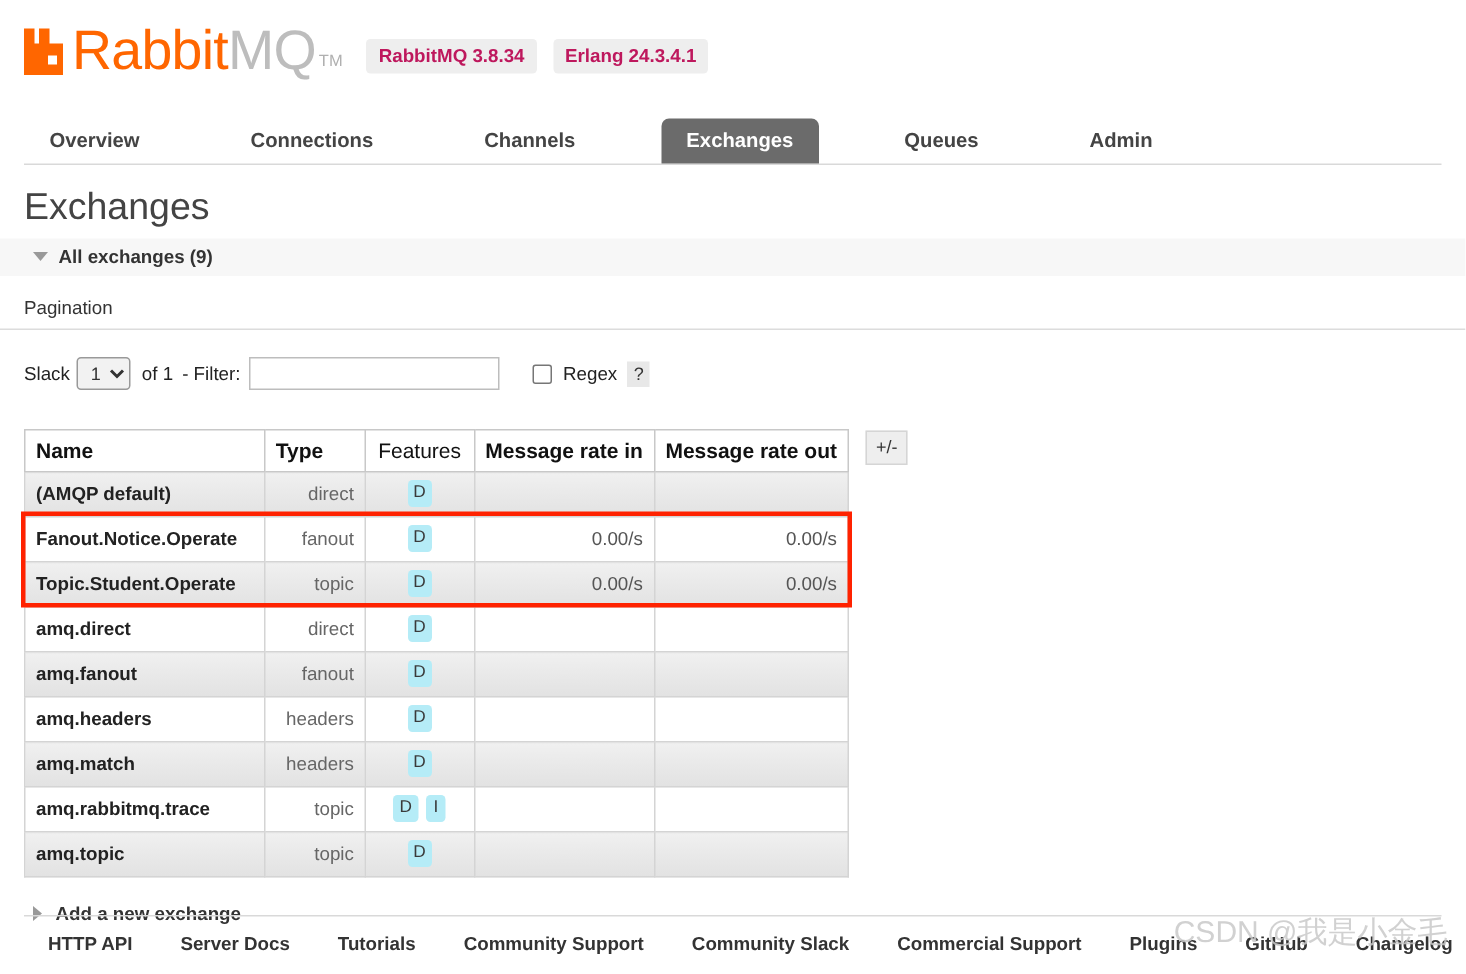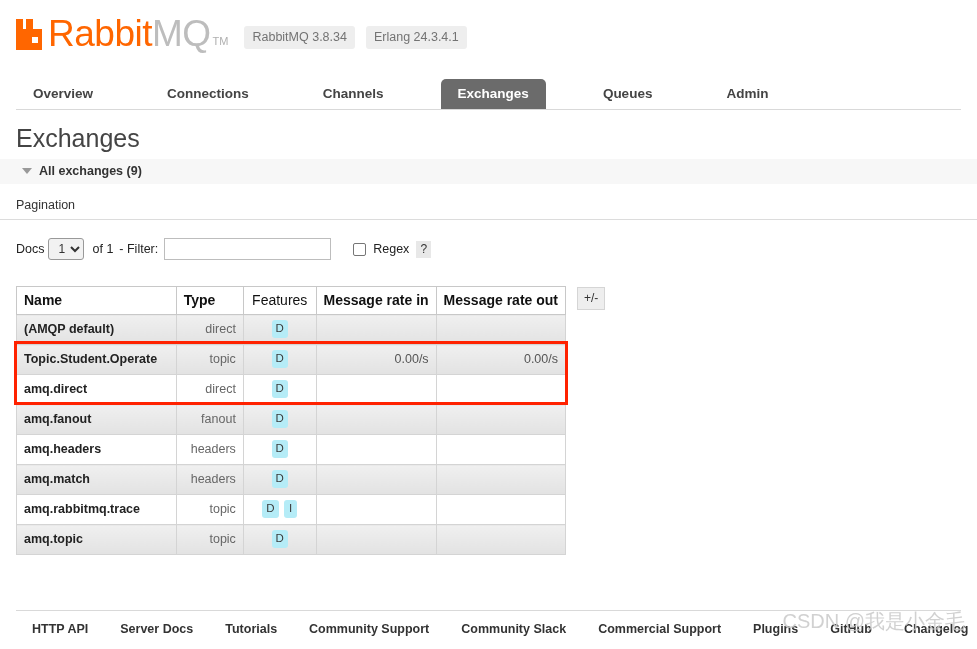--- a/index.html
+++ b/index.html
@@ -80,26 +80,27 @@
     padding-left: 2px;
   }
   .version-badges {
     display: flex;
     align-items: center;
     margin-left: 16px;
     padding-top: 6px;
   }
   .vbadge {
     background: #eeeeee;
-    color: #737373;
+    color: #be185d;
     font-size: 12.5px;
     padding: 4px 8px 5px;
     border-radius: 3px;
     margin-right: 11px;
     white-space: nowrap;
+    font-weight: bold;
   }
 
   
   #nav {
     position: relative;
     height: 33px;
     padding: 0 16px;
     margin-top: 7px;
   }
   .tabs {
@@ -402,21 +403,21 @@
 
   <div class="section-band">
     <span class="tri-down"></span>
     <span>All exchanges (9)</span>
   </div>
 
   <div class="pagination-label">Pagination</div>
   <div class="hrule"></div>
 
   <div class="pag-row">
-    <span class="lbl">Docs</span>
+    <span class="lbl">Slack</span>
     <select class="page-select">
       <option>1</option>
     </select>
     <span class="of-txt">of 1</span>
     <span class="filter-label">- Filter:</span>
     <input class="filter-input" type="text" value="" style="">
     <span class="regex-wrap">
       <span class="cbox"></span>
       <span>Regex</span>
       <span class="help-q">?</span>
@@ -437,20 +438,29 @@
       <tbody>
         <tr class="even">
           <td class="name">(AMQP default)</td>
           <td class="type">direct</td>
           <td class="feat">
             <span class="badge">D</span>
           </td>
           <td class="rate"></td>
           <td class="rate"></td>
         </tr>
+        <tr class="odd">
+          <td class="name">Fanout.Notice.Operate</td>
+          <td class="type">fanout</td>
+          <td class="feat">
+            <span class="badge">D</span>
+          </td>
+          <td class="rate">0.00/s</td>
+          <td class="rate">0.00/s</td>
+        </tr>
         <tr class="even">
           <td class="name">Topic.Student.Operate</td>
           <td class="type">topic</td>
           <td class="feat">
             <span class="badge">D</span>
           </td>
           <td class="rate">0.00/s</td>
           <td class="rate">0.00/s</td>
         </tr>
         <tr class="odd">
@@ -508,20 +518,24 @@
           <td class="rate"></td>
           <td class="rate"></td>
         </tr>
       </tbody>
     </table>
     <span class="plusminus">+/-</span>
 
     <div class="annot-box" id="annot" style="left: -2px; top: 54.5px; width: 554px; height: 64px; border-color: rgb(255, 34, 0);"></div>
   </div>
 
+  <div class="add-row">
+    <span class="tri-right"></span>
+    <span>Add a new exchange</span>
+  </div>
 
 </div>
 
 <div id="footer">
   <div class="foot-rule"></div>
   <div class="foot-links">
     <a>HTTP API</a>
     <a>Server Docs</a>
     <a>Tutorials</a>
     <a>Community Support</a>

